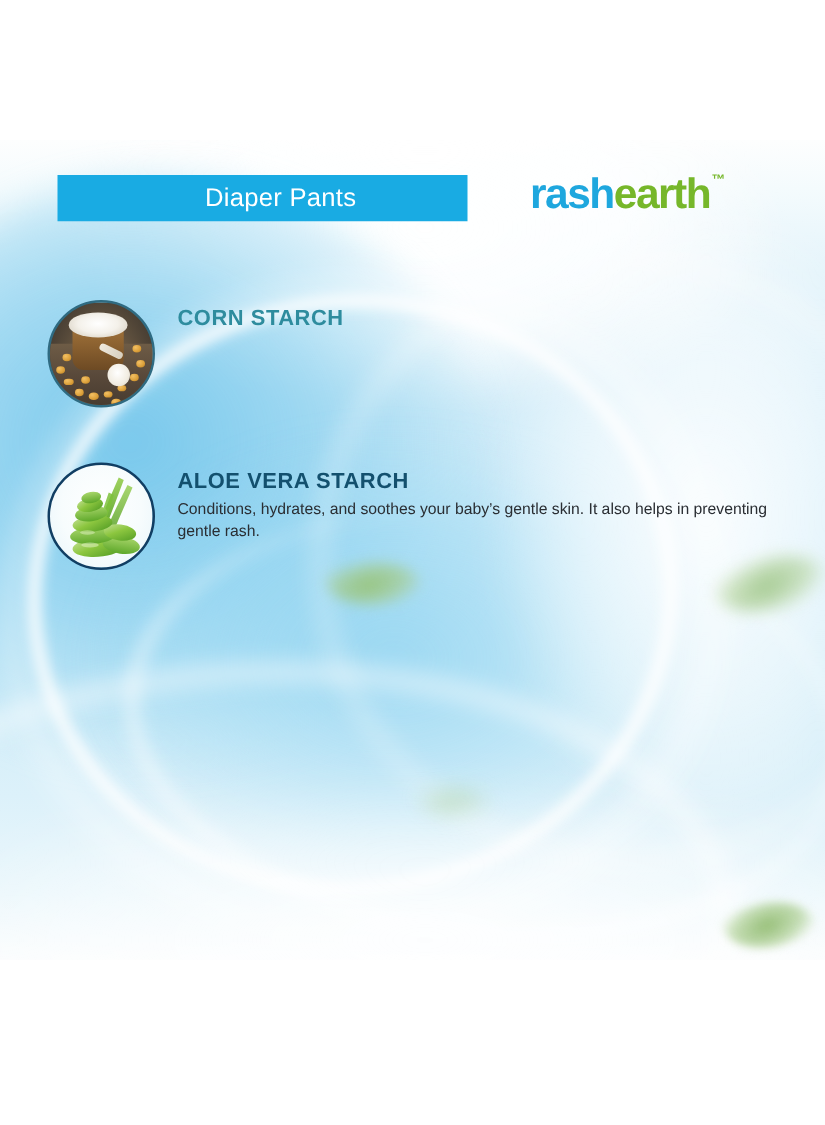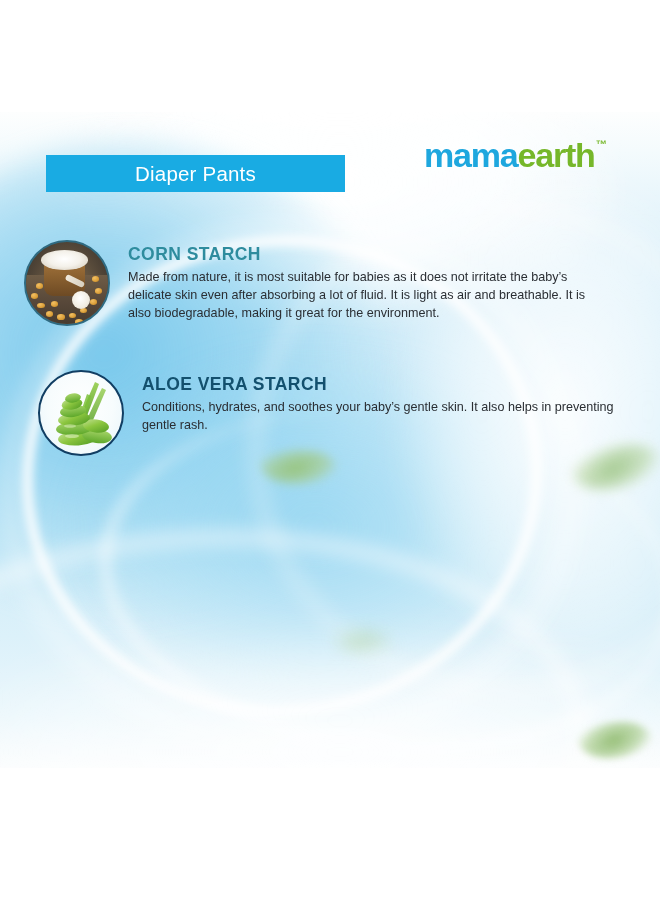--- a/index.html
+++ b/index.html
@@ -179,26 +179,27 @@
   }
 
   
   #header {
     position: absolute;
     left: 0; top: 0;
     width: 660px; height: 80px;
   }
   #title-banner {
     position: absolute;
-    left: 46px; top: 43px;
+    left: 46px; top: 28px;
     width: 299px; height: 37px;
     background: #19ABE3;
     display: flex;
     align-items: center;
     justify-content: center;
+    padding-left: 29px;
   }
   #title-banner-label {
     color: #ffffff;
     font-size: 20.5px;
     font-weight: 400;
     letter-spacing: 0.2px;
     white-space: nowrap;
   }
 
   #brand-logo {
@@ -224,21 +225,21 @@
     margin-top: 1px;
     margin-left: 1px;
   }
 
   
   .feature-row {
     position: absolute;
     display: flex;
     align-items: flex-start;
   }
-  #feature-row-0 { left: 24px; top: 128px; }
+  #feature-row-0 { left: 38px; top: 128px; }
   #feature-row-1 { left: 38px; top: 258px; }
 
   .feature-icon {
     flex: 0 0 auto;
     width: 86px;
     height: 86px;
     border-radius: 50%;
     position: relative;
     overflow: hidden;
   }
@@ -340,21 +341,21 @@
     <div class="leaf" id="leaf-4"></div>
     <div class="leaf" id="leaf-3"></div>
 
     <div id="header">
 
       <div id="title-banner">
         <span id="title-banner-label">Diaper Pants</span>
       </div>
 
       <div id="brand-logo">
-        <span class="brand-part" id="brand-mama">mama</span>
+        <span class="brand-part" id="brand-mama">rash</span>
         <span class="brand-part" id="brand-earth">earth</span>
         <span id="brand-tm">™</span>
       </div>
 
     </div>
 
     <div class="feature-row" id="feature-row-0">
 
       <div class="feature-icon" id="icon-corn-starch">
         <div class="cs-layer" id="cs-board"></div>
@@ -371,21 +372,20 @@
         <div class="kernel" style="left:30%; top:72%;"></div>
         <div class="kernel" style="left:60%; top:94%;"></div>
         <div class="cs-layer" id="cs-bowl"></div>
         <div class="cs-layer" id="cs-powder"></div>
         <div class="cs-layer" id="cs-spoon-handle"></div>
         <div class="cs-layer" id="cs-spoon-bowl"></div>
       </div>
 
       <div class="feature-text">
         <p class="feature-title" id="feature-title-0">CORN STARCH</p>
-        <p class="feature-desc">Made from nature, it is most suitable for babies as it does not irritate the baby’s delicate skin even after absorbing a lot of fluid. It is light as air and breathable. It is also biodegradable, making it great for the environment.</p>
       </div>
 
     </div>
 
     <div class="feature-row" id="feature-row-1">
 
       <div class="feature-icon" id="icon-aloe-vera">
         <svg width="86" height="86" viewBox="0 0 86 86" aria-hidden="true">
           <defs>
             <linearGradient id="aloeA" x1="0" y1="0" x2="1" y2="1">

